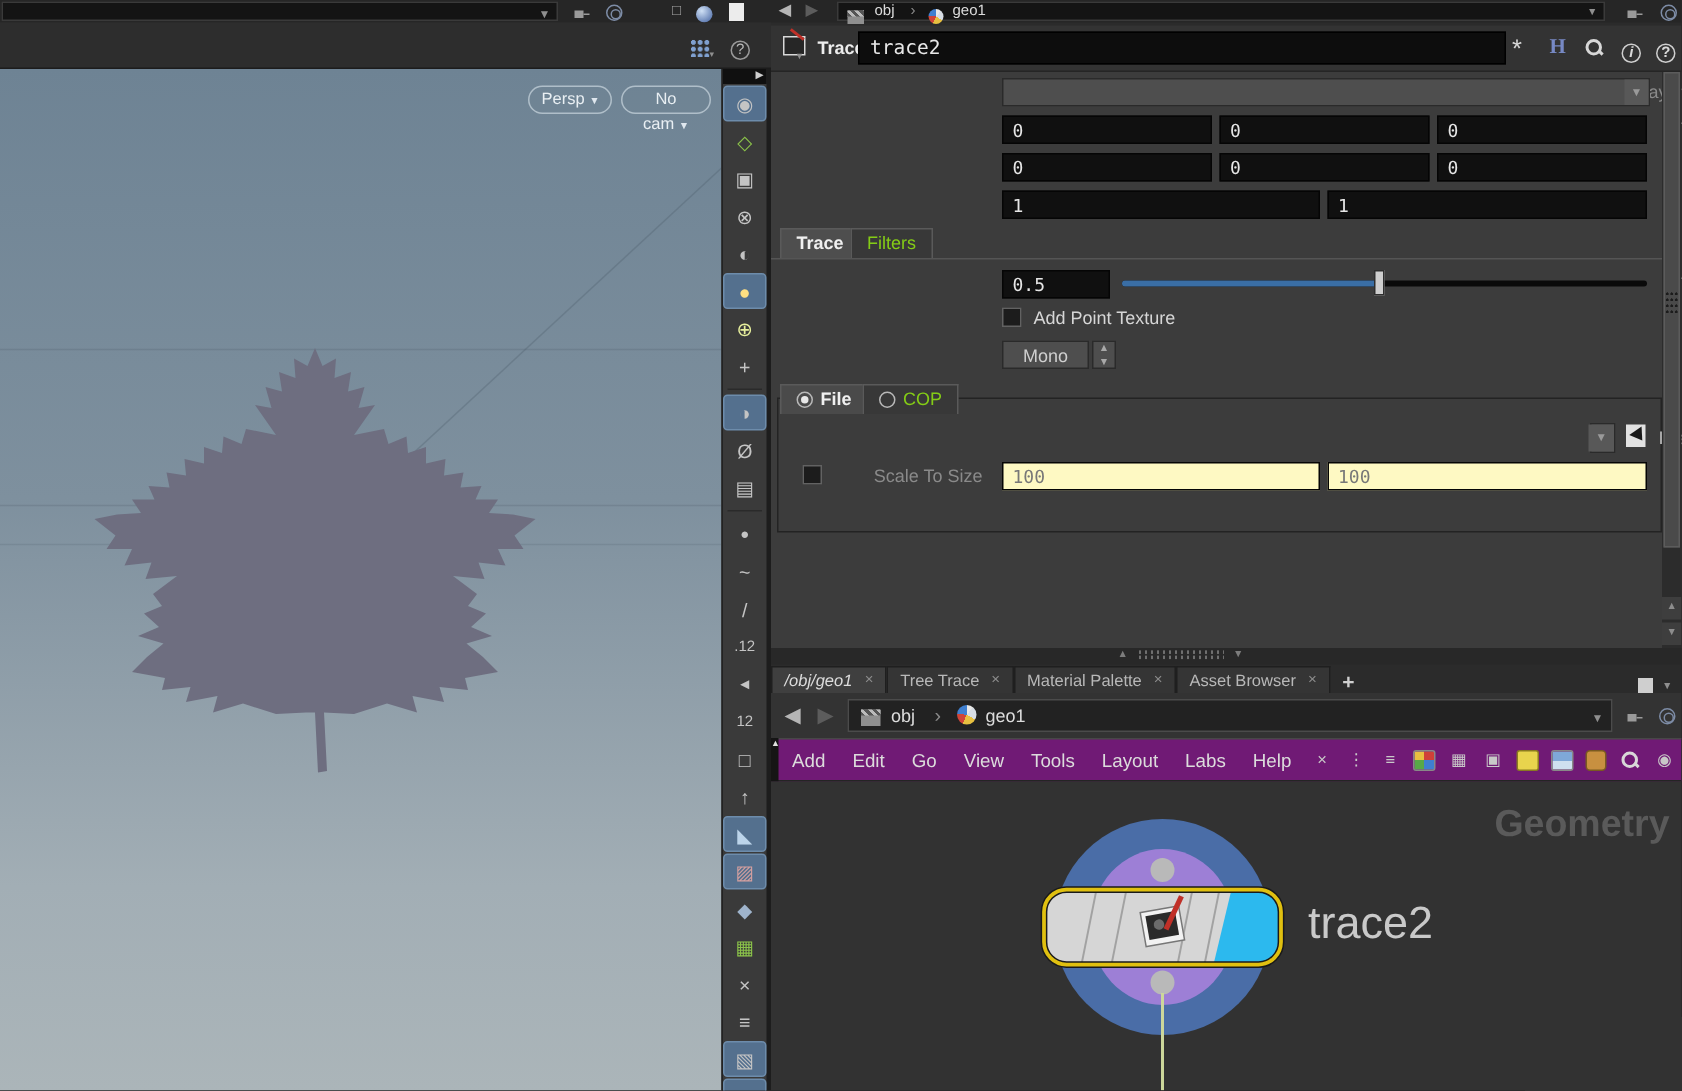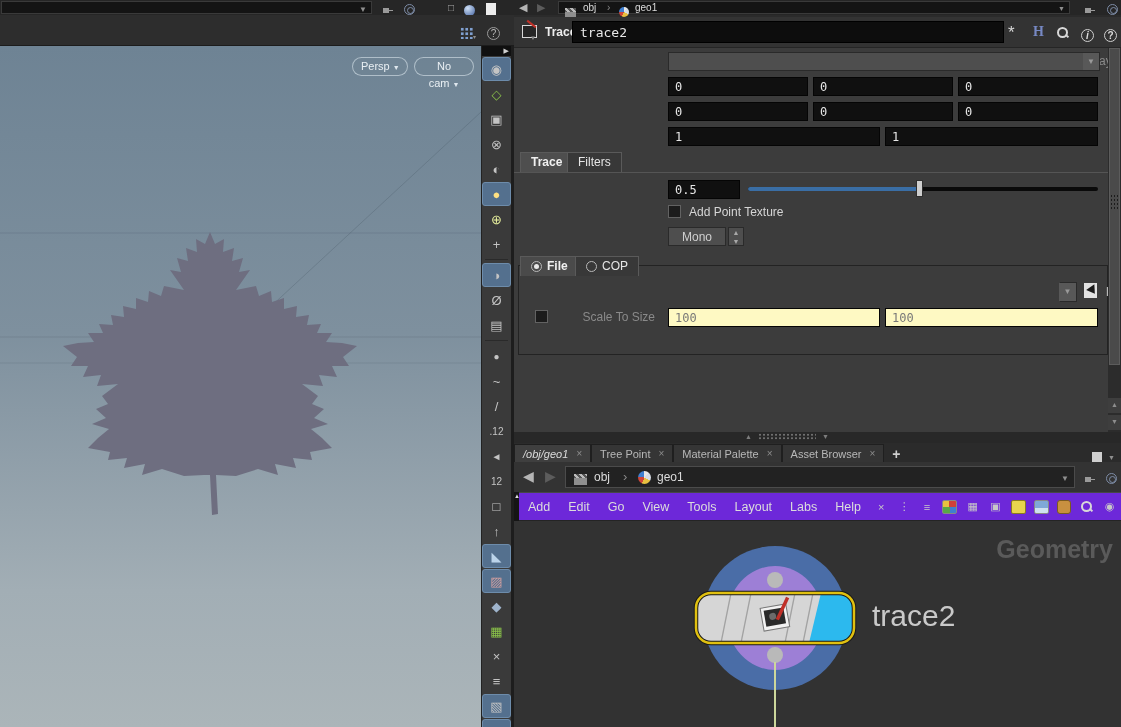--- a/index.html
+++ b/index.html
@@ -75,21 +75,21 @@
   .ic-circ { display:inline-block; width:13px; height:13px; border:1px solid #cfcfcf; border-radius:50%;
     color:#dadada; font-size:10px; line-height:12px; text-align:center; font-weight:bold; }
 
   #param-body { position:absolute; left:514px; top:48px; width:607px; height:384px; background:#3c3c3c; }
 
   .combo { background:#4e4e4e; border:1px solid #2a2a2a; position:absolute; }
   .combo .arrbox { position:absolute; right:0; top:0; bottom:0; width:16px; background:#585858; color:#9a9a9a;
     font-size:8px; text-align:center; line-height:18px; }
 
   .ptab { position:absolute; height:20px; font-size:12px; line-height:19px; padding:0 10px;
-    border:1px solid #5a5a5a; border-bottom:none; color:#e5e5e5; background:#383838; }
+    border:1px solid #5a5a5a; border-bottom:none; color:#84cc16; background:#383838; }
   .ptab.on { background:#4e4e4e; color:#f0f0f0; font-weight:bold; }
   .tabline { position:absolute; height:1px; background:#555; }
 
   .slider-track { position:absolute; height:4px; background:#0a0a0a; border-radius:2px; }
   .slider-fill { position:absolute; height:4px; background:#3a6ea5; border-radius:2px; width:49%; }
   .slider-handle { position:absolute; width:7px; height:17px; background:#cecece; border:1px solid #2e2e2e; top:-7px; }
 
   .spin { position:absolute; background:#4e4e4e; border:1px solid #2a2a2a; color:#a8a8a8;
     font-size:7px; text-align:center; line-height:9px; }
 
@@ -122,21 +122,21 @@
   .ntab.on { background:#3f3f3f; color:#dcdcdc; font-style:italic; }
   .ntab .x { color:#8d8d8d; font-size:10px; }
   .addtab { color:#cfcfcf; font-size:14px; font-weight:bold; padding:0 8px; }
   .ntab-right { margin-left:auto; display:flex; align-items:center; gap:6px; padding-right:6px; }
   .ic-sq { display:inline-block; width:10px; height:10px; background:#cfcfcf; }
 
   
   #netnav { position:absolute; left:514px; top:462px; width:607px; height:30px; background:#333; }
 
   
-  #netmenu { position:absolute; left:514px; top:492px; width:607px; height:29px; background:#6d28d9;
+  #netmenu { position:absolute; left:514px; top:492px; width:607px; height:29px; background:#701a75;
     border-top:1px solid #474747; border-bottom:1px solid #242424; display:flex; align-items:center; }
   #netmenu .edge { width:5px; height:29px; background:#151515; color:#e0e0e0; font-size:6px; line-height:8px; }
   .menu-item { color:#dcdcdc; font-size:12.5px; padding:0 9px; }
   .mti { width:15px; height:14px; border-radius:2px; margin:0 4px; display:flex; align-items:center; justify-content:center;
     color:#c8c8c8; font-size:11px; }
   .mti.palette { background:conic-gradient(#d04038 0 90deg,#3f7fd0 90deg 180deg,#58a848 180deg 270deg,#e8c040 270deg 360deg); border:1px solid #888; }
   .mti.sticky { background:#e8d44d; border:1px solid #8a7a20; }
   .mti.image { background:linear-gradient(#7fa8d8 55%,#cfe0f0 55%); border:1px solid #888; }
   .mti.toolbox { background:#c89040; border:1px solid #7a5a20; border-radius:3px; }
 
@@ -353,21 +353,21 @@
     <span>▼</span>
   </div>
 </div>
 
 <div id="nettabs">
   <div class="ntab on">
     <span>/obj/geo1</span>
       <span class="x">×</span>
   </div>
   <div class="ntab">
-    <span>Tree Point</span>
+    <span>Tree Trace</span>
       <span class="x">×</span>
   </div>
   <div class="ntab">
     <span>Material Palette</span>
       <span class="x">×</span>
   </div>
   <div class="ntab">
     <span>Asset Browser</span>
       <span class="x">×</span>
   </div>

